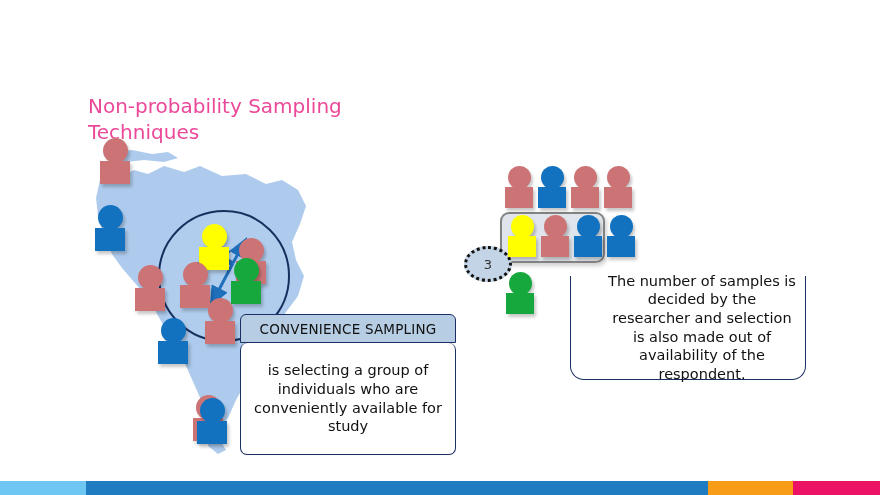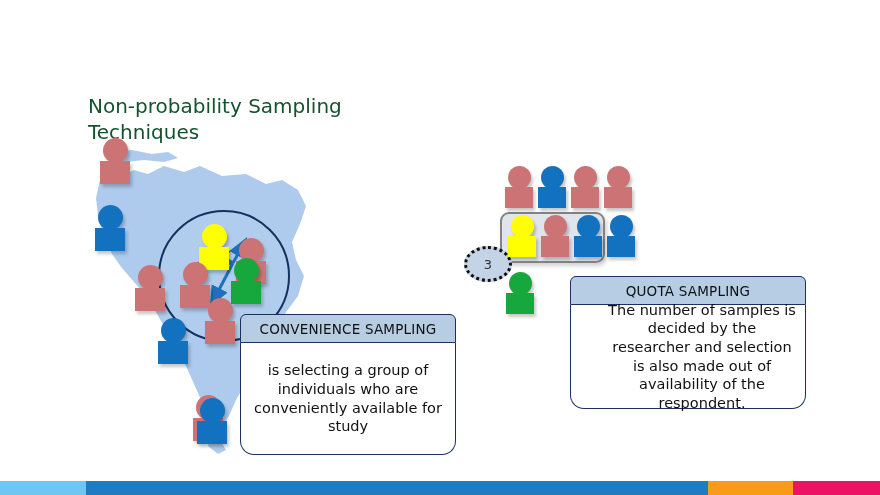--- a/index.html
+++ b/index.html
@@ -8,21 +8,21 @@
   #slide{position:relative;width:880px;height:495px;background:#ffffff;overflow:hidden;}
 
   
   #title{
     position:absolute;left:88px;top:47px;
     font-size:41px;font-weight:bold;letter-spacing:-0.5px;
     color:#1570c0;line-height:1;white-space:nowrap;
   }
   #subtitle{
     position:absolute;left:88px;top:93px;width:330px;
-    font-size:20px;color:#14532d;line-height:1.32;
+    font-size:20px;color:#ec4899;line-height:1.32;
   }
 
   
   #map-wrap{position:absolute;left:60px;top:150px;width:330px;height:320px;}
   #map-wrap svg{display:block;}
 
   
   .person{position:absolute;width:0;height:0;}
   .person .head{
     position:absolute;border-radius:50%;
@@ -74,21 +74,21 @@
     border:1.6px solid #1b2f63;border-top:none;
     border-bottom-left-radius:14px;border-bottom-right-radius:14px;
     color:#111111;text-align:center;
     font-size:14.5px;line-height:1.28;
     box-sizing:border-box;
     display:flex;align-items:center;justify-content:center;
     padding:4px 8px;
   }
   #box-convenience{left:240px;top:314px;width:216px;}
   #box-convenience .hdr{border-top-left-radius:6px;border-top-right-radius:6px;}
-  #box-convenience .bdy{height:112px;}
+  #box-convenience .bdy{height:112px;border-radius:7px;}
   #box-quota{left:570px;top:276px;width:236px;}
   #box-quota .hdr{border-top-left-radius:6px;border-top-right-radius:6px;}
   #box-quota .bdy{height:104px;padding-left:36px;}
 
   
   #bottombar{position:absolute;left:0;bottom:0;width:880px;height:14px;display:flex;}
   #bottombar div{height:100%;}
 </style>
 </head>
 <body>
@@ -214,21 +214,20 @@
         <div class="body" style="width: 28px; height: 21px; background: rgb(22, 168, 60); left: 0px; top: 21px;"></div>
       </div>
     </div>
 
   <div class="defbox" id="box-convenience">
     <div class="hdr">CONVENIENCE SAMPLING</div>
     <div class="bdy">is selecting a group of individuals who are conveniently available for study</div>
   </div>
 
   <div class="defbox" id="box-quota">
-    <div class="hdr">QUOTA SAMPLING</div>
     <div class="bdy">The number of samples is decided by the researcher and selection is also made out of availability of the respondent.</div>
   </div>
 
   <div id="bottombar">
       <div style="width: 86px; background: rgb(110, 199, 242);"></div>
       <div style="width: 622px; background: rgb(31, 124, 192);"></div>
       <div style="width: 85px; background: rgb(248, 156, 24);"></div>
       <div style="width: 87px; background: rgb(236, 19, 100);"></div>
     </div>
 

